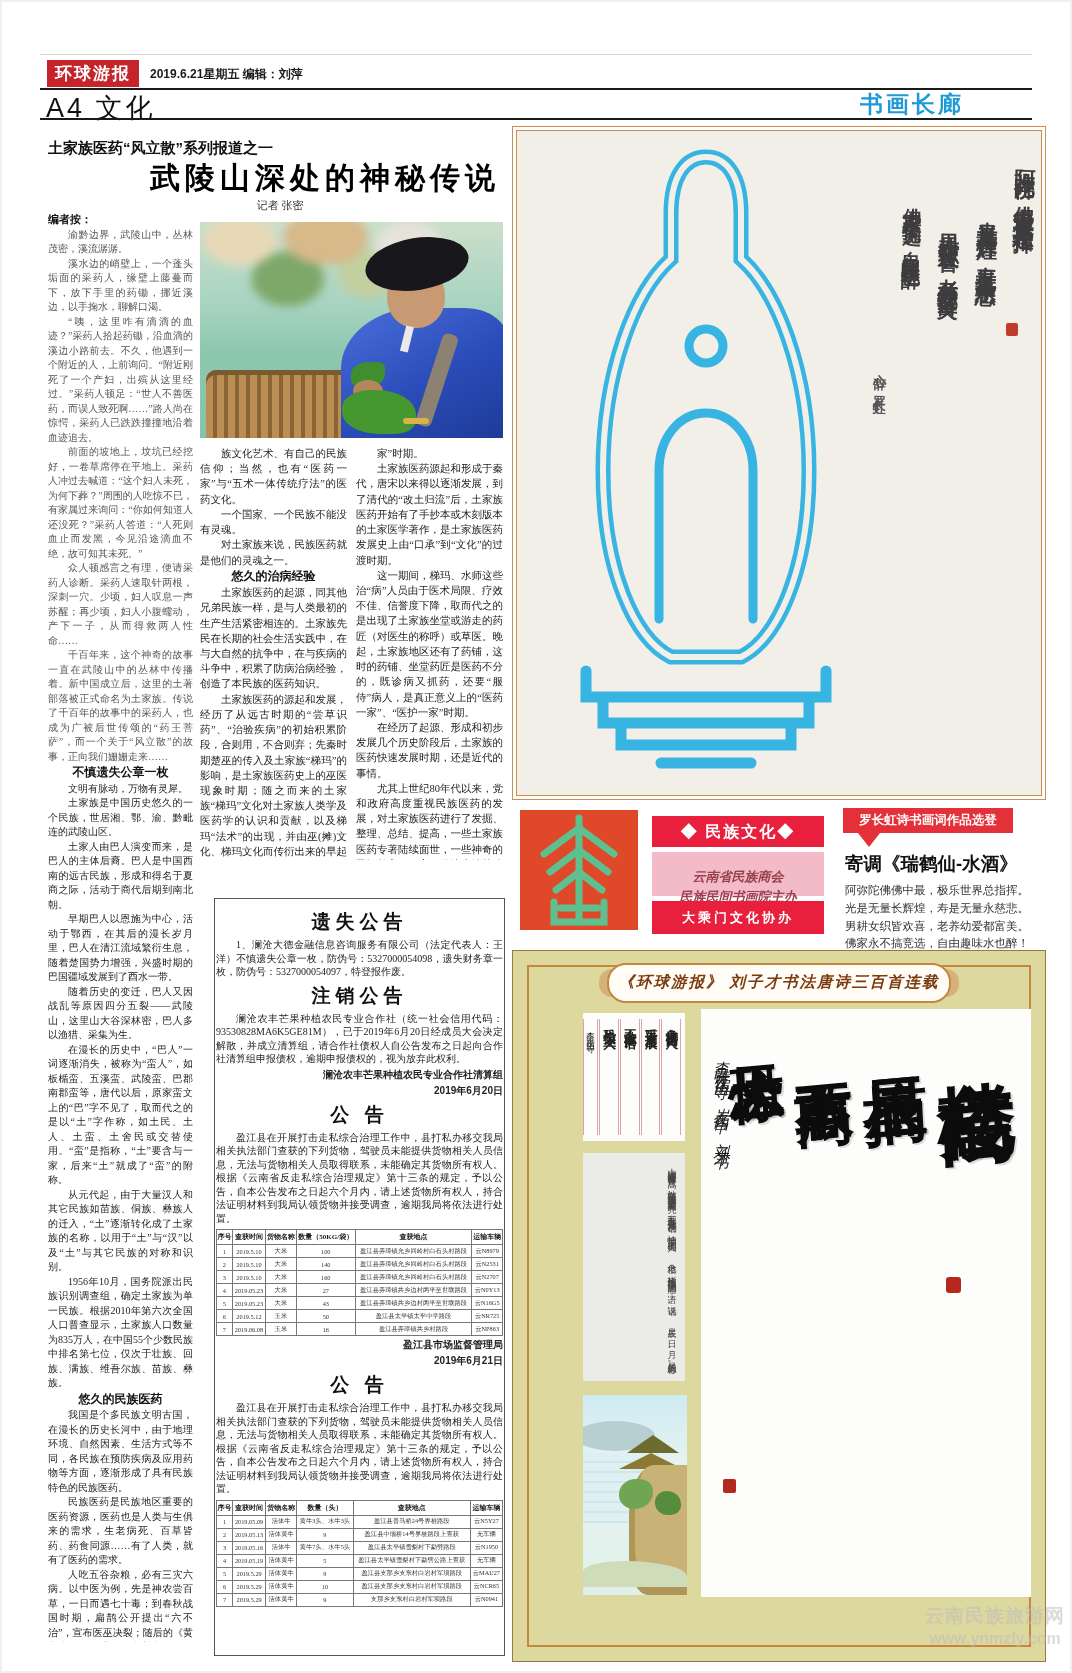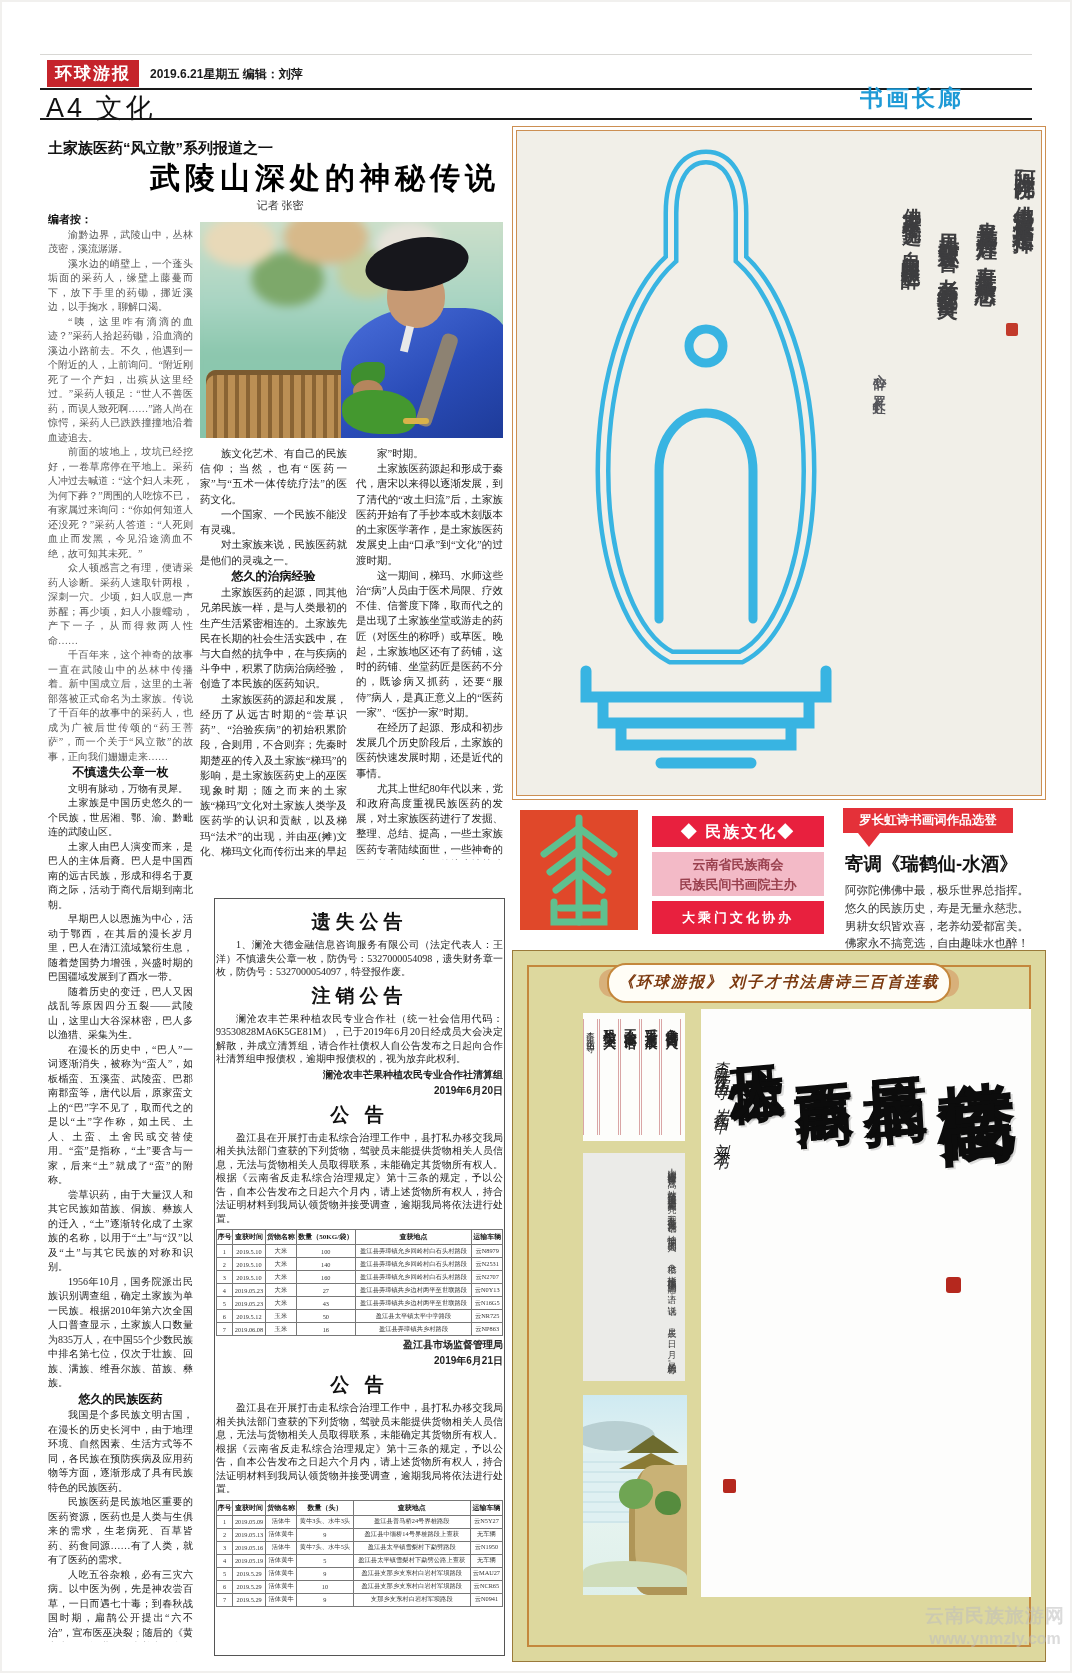--- a/index.html
+++ b/index.html
@@ -8,21 +8,21 @@
   
   .topline{position:absolute;left:40px;top:54px;width:992px;height:1px;background:#d8d7d4;}
   .logo{position:absolute;left:47px;top:60px;width:92px;height:27px;background:#c5242b;color:#fff;
         font-family:"Liberation Sans",sans-serif;font-weight:bold;font-size:17px;line-height:27px;
         text-align:center;letter-spacing:2px;}
   .edition{position:absolute;left:150px;top:66px;font-family:"Liberation Sans",sans-serif;
            font-weight:bold;font-size:12px;color:#1a1a1a;}
   .rule1{position:absolute;left:40px;top:88px;width:992px;height:2px;background:#1a1a1a;}
   .pageno{position:absolute;left:46px;top:90px;font-family:"Liberation Sans",sans-serif;
           font-size:27px;color:#111;letter-spacing:3px;}
-  .gallery-head{position:absolute;right:108px;top:83px;font-family:"Liberation Sans",sans-serif;
+  .gallery-head{position:absolute;right:108px;top:89px;font-family:"Liberation Sans",sans-serif;
           font-weight:bold;font-size:23px;color:#1e9ad6;letter-spacing:3px;}
   .rule2{position:absolute;left:40px;top:118px;width:992px;height:2px;background:#1a1a1a;}
   
   .kicker{position:absolute;left:48px;top:139px;font-family:"Liberation Sans",sans-serif;
           font-weight:bold;font-size:15px;color:#111;}
   .headline{position:absolute;left:60px;top:158px;width:440px;text-align:right;
           font-family:"Liberation Sans",sans-serif;font-weight:bold;font-size:30px;color:#000;letter-spacing:5px;}
   .byline{position:absolute;left:60px;top:198px;width:440px;text-align:center;font-size:11px;color:#333;}
   .coltxt{position:absolute;font-size:10px;line-height:1.45;text-align:justify;color:#222;overflow:hidden;}
   .coltxt p,.coltxt div{margin:0;}
@@ -81,21 +81,21 @@
   .callig-top .vc:nth-child(4){margin-top:40px;font-size:19px;}
   .callig-top .vc:nth-child(5){margin-top:210px;font-size:13px;color:#55555a;}
   .sealA{position:absolute;right:27px;top:196px;width:12px;height:13px;background:#c23a2b;border-radius:2px;}
   
   .seal-art{position:absolute;left:520px;top:810px;width:118px;height:120px;background:#e0482a;overflow:hidden;}
   .seal-art svg{position:absolute;left:0;top:0;}
   .tagbox{position:absolute;left:652px;font-family:"Liberation Sans",sans-serif;text-align:center;box-sizing:border-box;}
   .tag-red{background:#e8203e;color:#fff;font-weight:bold;}
   .tag1{top:816px;width:172px;height:31px;font-size:16px;line-height:31px;letter-spacing:2px;}
   .tag2{top:852px;width:172px;height:44px;background:#f3bac7;color:#99404e;font-size:13px;line-height:1.55;
-        font-weight:bold;padding-top:3px;}
+        font-weight:bold;padding-top:15px;font-style:italic;}
   .tag3{top:901px;width:172px;height:33px;font-size:13px;line-height:33px;letter-spacing:3px;}
   .ribbon{position:absolute;left:843px;top:808px;width:170px;height:25px;background:#e43139;color:#fff;
           font-family:"Liberation Sans",sans-serif;font-weight:bold;font-size:12.5px;line-height:25px;text-align:center;}
   .ribbon-tri{position:absolute;left:858px;top:833px;width:0;height:0;border-left:11px solid transparent;
           border-right:11px solid transparent;border-top:14px solid #e43139;}
   .strip-poem-title{position:absolute;left:845px;top:851px;width:200px;font-family:"Liberation Sans",sans-serif;
           font-weight:bold;font-size:18.5px;color:#111;}
   .strip-poem{position:absolute;left:845px;top:882px;width:196px;font-size:11.5px;line-height:1.55;color:#333;}
   .strip-poem p{margin:0;text-indent:0;}
   
@@ -187,21 +187,21 @@
       <div class="it-g">前面的坡地上，坟坑已经挖好，一卷草席停在平地上。采药人冲过去喊道：“这个妇人未死，为何下葬？”周围的人吃惊不已，有家属过来询问：“你如何知道人还没死？”采药人答道：“人死则血止而发黑，今见沿途滴血不绝，故可知其未死。”</div>
       <div class="it-g">众人顿感言之有理，便请采药人诊断。采药人速取针两根，深刺一穴。少顷，妇人叹息一声苏醒；再少顷，妇人小腹蠕动，产下一子，从而得救两人性命……</div>
       <div class="it-g">千百年来，这个神奇的故事一直在武陵山中的丛林中传播着。新中国成立后，这里的土著部落被正式命名为土家族。传说了千百年的故事中的采药人，也成为广被后世传颂的“药王菩萨”，而一个关于“风立散”的故事，正向我们姗姗走来……</div>
       <div class="it-h">不慎遗失公章一枚</div>
       <p class="it-p">文明有脉动，万物有灵犀。</p>
       <p class="it-p">土家族是中国历史悠久的一个民族，世居湘、鄂、渝、黔毗连的武陵山区。</p>
       <p class="it-p">土家人由巴人演变而来，是巴人的主体后裔。巴人是中国西南的远古民族，形成和得名于夏商之际，活动于商代后期到南北朝。</p>
       <p class="it-p">早期巴人以恩施为中心，活动于鄂西，在其后的漫长岁月里，巴人在清江流域繁衍生息，随着楚国势力增强，兴盛时期的巴国疆域发展到了酉水一带。</p>
       <p class="it-p">随着历史的变迁，巴人又因战乱等原因四分五裂——武陵山，这里山大谷深林密，巴人多以渔猎、采集为生。</p>
       <p class="it-p">在漫长的历史中，“巴人”一词逐渐消失，被称为“蛮人”，如板楯蛮、五溪蛮、武陵蛮、巴郡南郡蛮等，唐代以后，原家蛮文上的“巴”字不见了，取而代之的是以“土”字作称，如土民、土人、土蛮、土舍民或交替使用。“蛮”是指称，“土”要含与一家，后来“土”就成了“蛮”的附称。</p>
-      <p class="it-p">尝草识药，由于大量汉人和其它民族如苗族、侗族、彝族人的迁入，“土”逐渐转化成了土家族的名称，以用于“土”与“汉”以及“土”与其它民族的对称和识别。</p>
+      <p class="it-p">从元代起，由于大量汉人和其它民族如苗族、侗族、彝族人的迁入，“土”逐渐转化成了土家族的名称，以用于“土”与“汉”以及“土”与其它民族的对称和识别。</p>
       <p class="it-p">1956年10月，国务院派出民族识别调查组，确定土家族为单一民族。根据2010年第六次全国人口普查显示，土家族人口数量为835万人，在中国55个少数民族中排名第七位，仅次于壮族、回族、满族、维吾尔族、苗族、彝族。</p>
       <div class="it-h">悠久的民族医药</div>
       <p class="it-p">我国是个多民族文明古国，在漫长的历史长河中，由于地理环境、自然因素、生活方式等不同，各民族在预防疾病及应用药物等方面，逐渐形成了具有民族特色的民族医药。</p>
       <p class="it-p">民族医药是民族地区重要的医药资源，医药也是人类与生俱来的需求，生老病死、百草皆药、药食同源……有了人类，就有了医药的需求。</p>
       <p class="it-p">人吃五谷杂粮，必有三灾六病。以中医为例，先是神农尝百草，一日而遇七十毒；到春秋战国时期，扁鹊公开提出“六不治”，宣布医巫决裂；随后的《黄帝内经》问世，标志着中医学理论体系的全面建立，则奠定了两千三百多年的中医体系。</p>
     </div>
   <div class="coltxt col2">
       <p class="it-p">族文化艺术、有自己的民族信仰；当然，也有“医药一家”与“五术一体传统疗法”的医药文化。</p>
       <p class="it-p">一个国家、一个民族不能没有灵魂。</p>
       <p class="it-p">对土家族来说，民族医药就是他们的灵魂之一。</p>
@@ -414,21 +414,21 @@
   <div class="tagbox tag2">
     <div>云南省民族商会</div>
     <div>民族民间书画院主办</div>
   </div>
   <div class="tagbox tag-red tag3">大乘门文化协办</div>
   <div class="ribbon">罗长虹诗书画词作品选登</div>
   <div class="ribbon-tri"></div>
   <div class="strip-poem-title">寄调《瑞鹤仙-水酒》</div>
   <div class="strip-poem">
       <p class="it-p">阿弥陀佛佛中最，极乐世界总指挥。</p>
-      <p class="it-p">悠久的民族历史，寿是无量永慈悲。</p>
+      <p class="it-p">光是无量长辉煌，寿是无量永慈悲。</p>
       <p class="it-p">男耕女织皆欢喜，老养幼爱都富美。</p>
       <p class="it-p">佛家永不搞竞选，自由趣味水也醉！</p>
     </div>
 
   <div class="panelB">
     <div class="panelB-frame"></div>
     <div class="banner">《环球游报》 刘子才书法唐诗三百首连载</div>
     <div class="pb-poembox">
         <div class="vc">危楼高百尺，</div>
         <div class="vc">手可摘星辰。</div>

